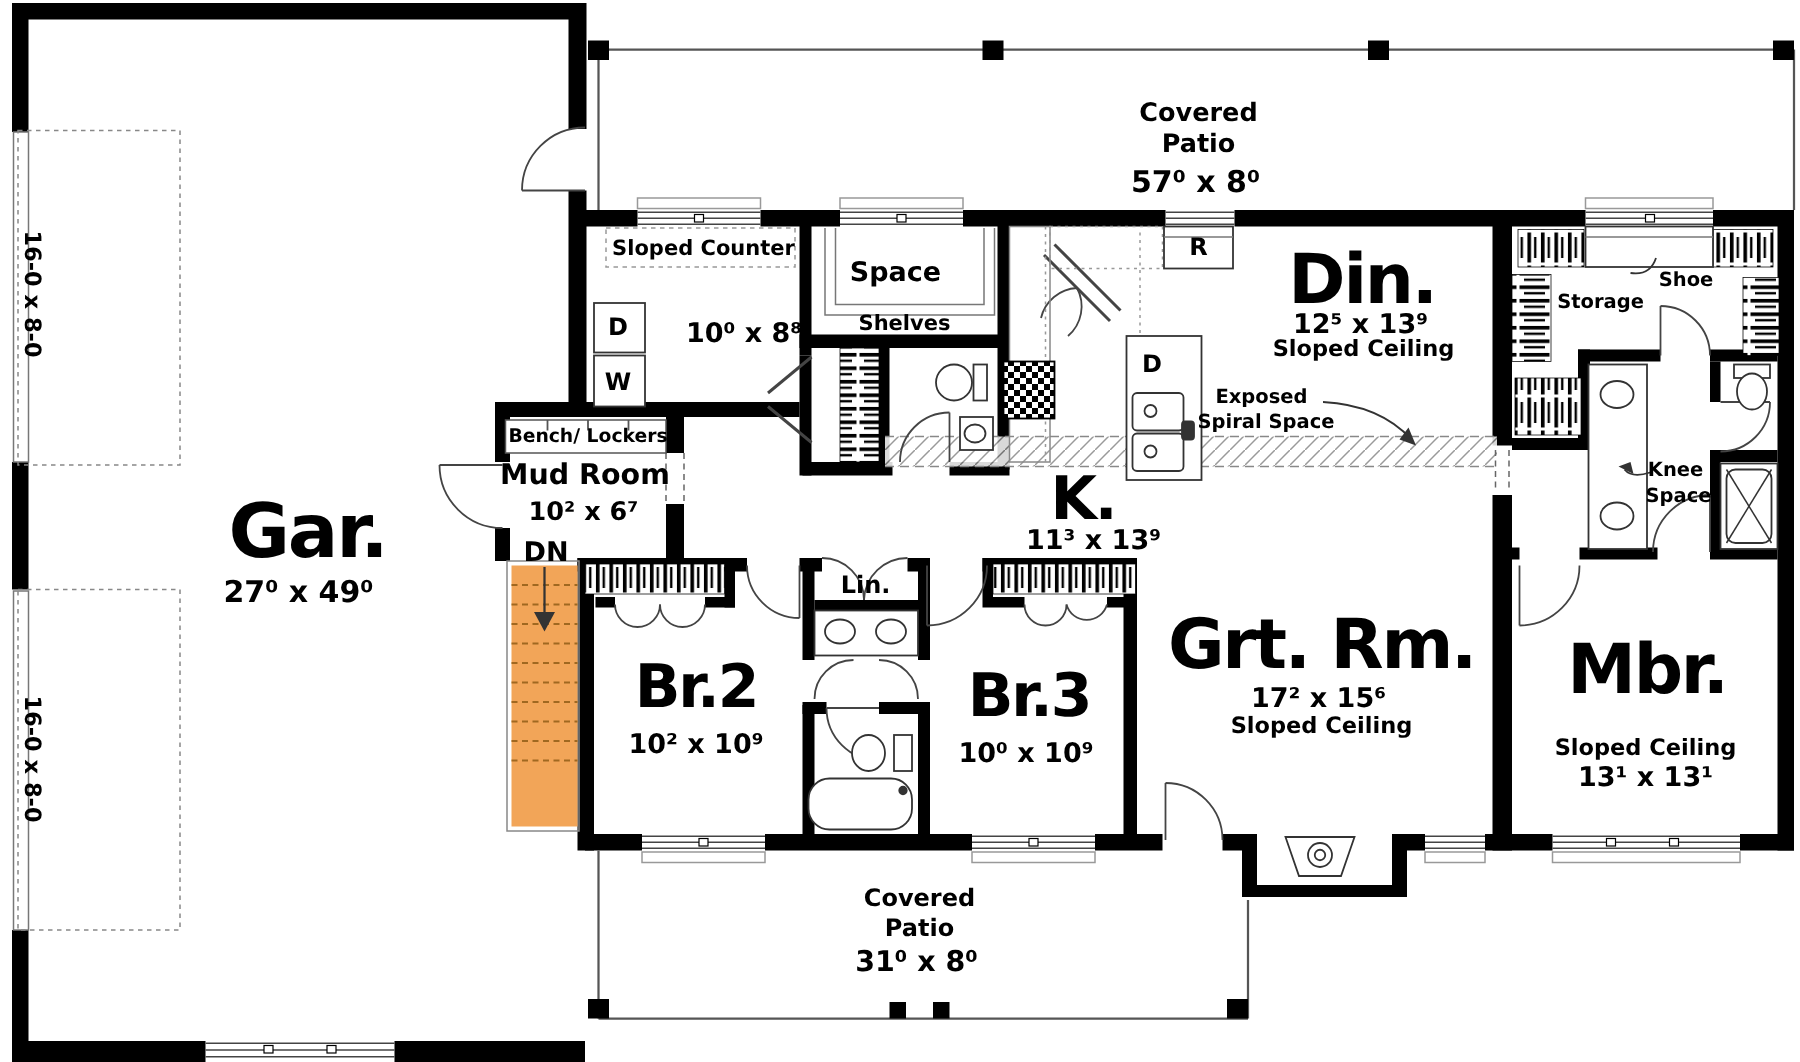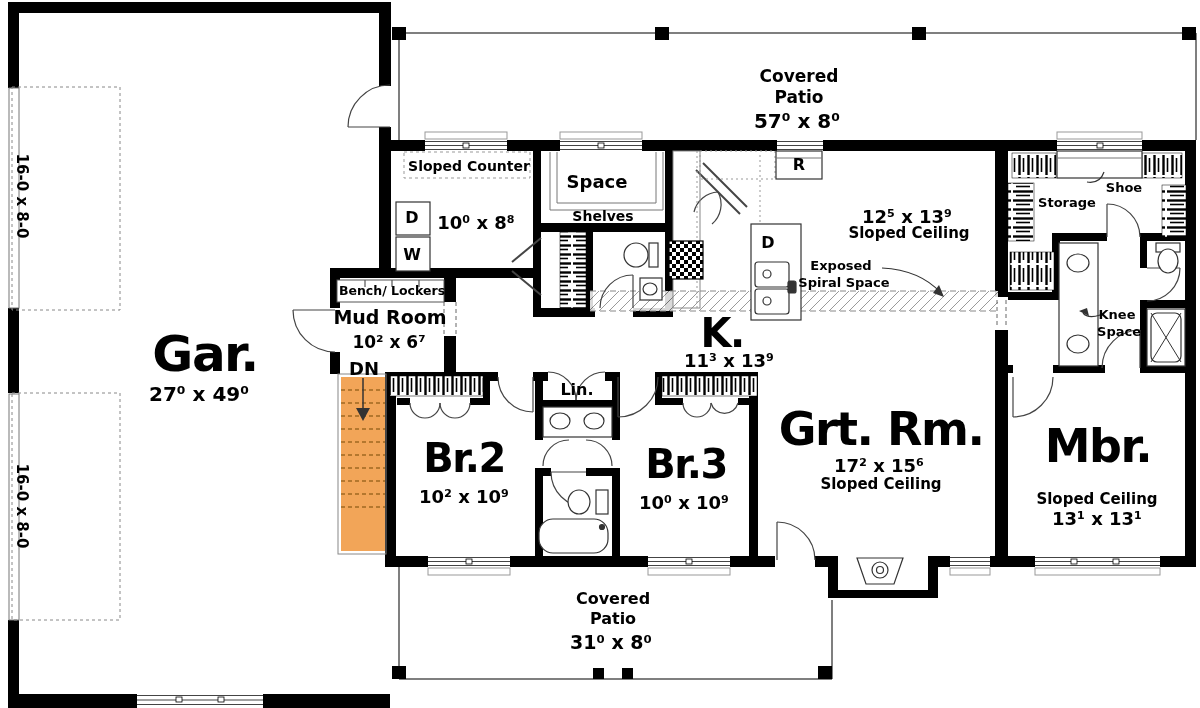--- a/index.html
+++ b/index.html
@@ -375,37 +375,38 @@
 <div class="lbl s50 room" style="left:205px;top:354px;">Gar.</div>
 <div class="lbl s20" style="left:199px;top:394px;">27⁰ x 49⁰</div>
 <div class="lbl s15 rot" style="left:21px;top:196px;">16-0 x 8-0</div>
 <div class="lbl s15 rot" style="left:21px;top:506px;">16-0 x 8-0</div>
 
 <div class="lbl s17" style="left:799px;top:76px;">Covered</div>
 <div class="lbl s17" style="left:799px;top:97px;">Patio</div>
 <div class="lbl s20" style="left:797px;top:121px;">57⁰ x 8⁰</div>
 
 <div class="lbl s14" style="left:469px;top:166px;">Sloped Counter</div>
-<div class="lbl s18" style="left:476px;top:223px;">10⁰ x 8⁸</div>
+<div class="lbl s18" style="left:496px;top:223px;">10⁰ x 8⁸</div>
 <div class="lbl s16" style="left:412px;top:218px;">D</div>
 <div class="lbl s16" style="left:412px;top:255px;">W</div>
 
 <div class="lbl s18" style="left:597px;top:182px;">Space</div>
 <div class="lbl s14" style="left:603px;top:216px;">Shelves</div>
 
 <div class="lbl s12" style="left:392px;top:291px;">Bench/ Lockers</div>
 <div class="lbl s19" style="left:390px;top:317px;text-align:center;">Mud Room</div>
 <div class="lbl s17" style="left:389px;top:342px;">10² x 6⁷</div>
 <div class="lbl s18" style="left:364px;top:369px;">DN</div>
 
 <div class="lbl s40 room" style="left:722px;top:333px;">K.</div>
 <div class="lbl s18" style="left:729px;top:361px;">11³ x 13⁹</div>
 <div class="lbl s16" style="left:799px;top:165px;">R</div>
 <div class="lbl s16" style="left:768px;top:243px;">D</div>
 
+<div class="lbl s46 room" style="left:908px;top:186px;">Din.</div>
 <div class="lbl s18" style="left:907px;top:217px;">12⁵ x 13⁹</div>
 <div class="lbl s15" style="left:909px;top:233px;">Sloped Ceiling</div>
 
 <div class="lbl s13" style="left:841px;top:265px;">Exposed</div>
 <div class="lbl s13" style="left:844px;top:282px;">Spiral Space</div>
 
 <div class="lbl s13" style="left:1124px;top:187px;">Shoe</div>
 <div class="lbl s13" style="left:1067px;top:202px;">Storage</div>
 <div class="lbl s13" style="left:1117px;top:314px;">Knee</div>
 <div class="lbl s13" style="left:1119px;top:331px;">Space</div>

